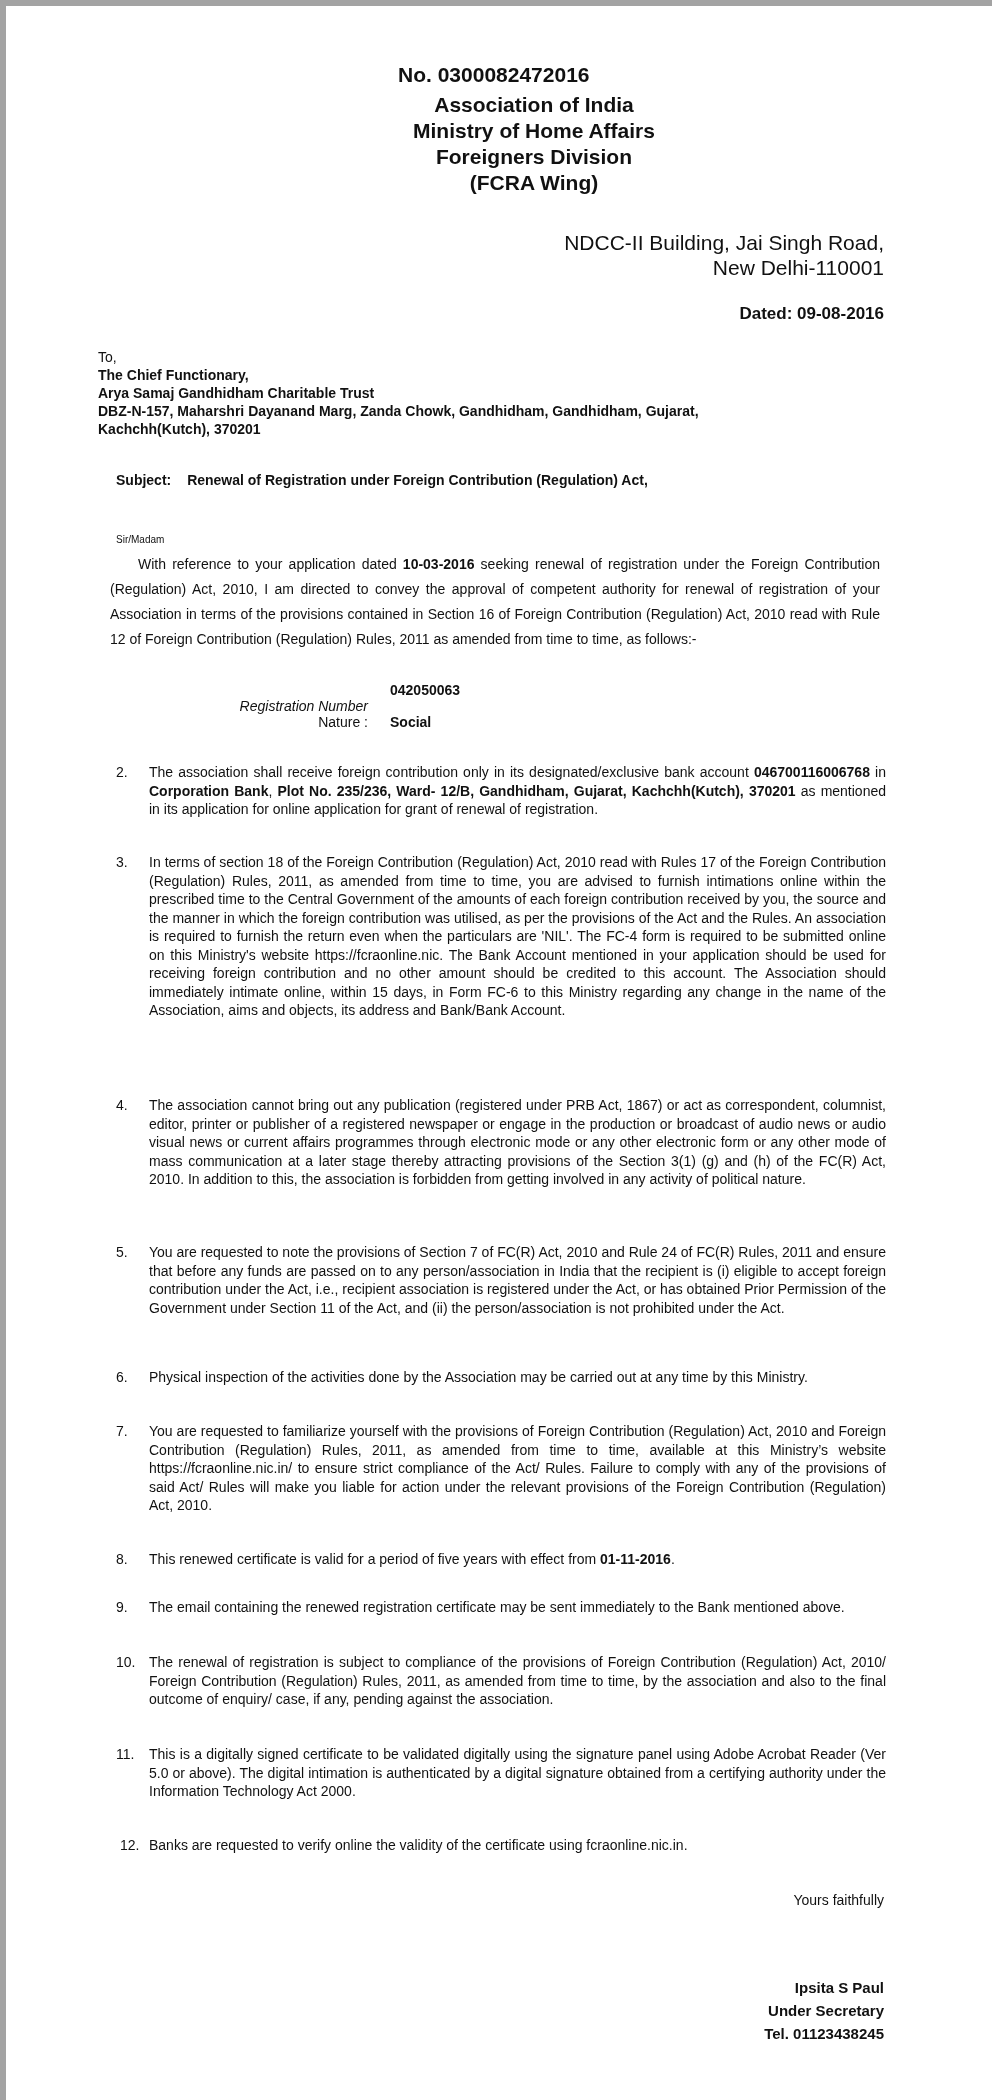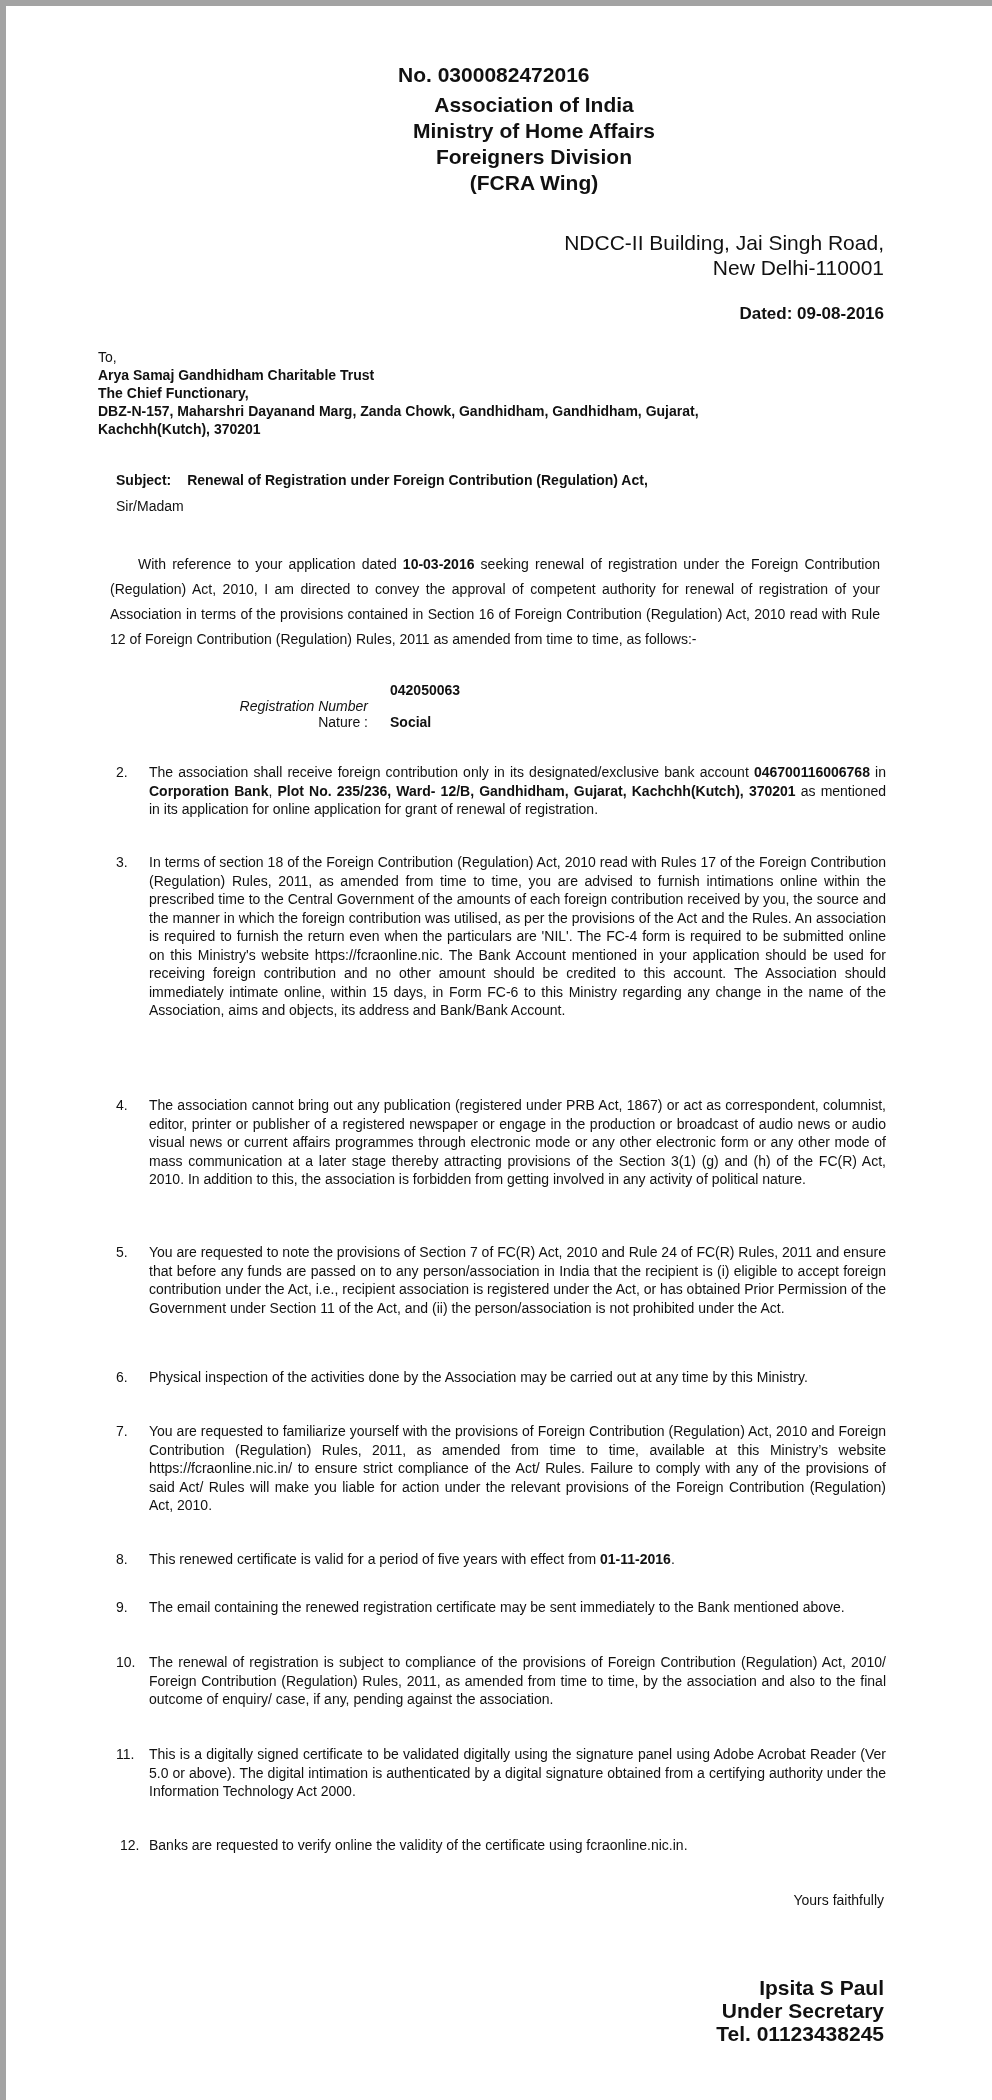--- a/index.html
+++ b/index.html
@@ -12,34 +12,34 @@
   .abs { position: absolute; }
   .hdr { font-weight: bold; font-size: 21px; text-align: center; line-height: 26px; }
   .hdr-no { left: 392px; top: 57px; font-size: 21px; font-weight: bold; }
   .hdr-block { left: 380px; top: 86px; width: 296px; }
   .addr { right: 110px; top: 224px; text-align: right; font-size: 21px; line-height: 25px; }
   .dated { right: 110px; top: 298px; font-size: 17px; font-weight: bold; }
   .to { left: 92px; top: 342px; font-size: 14px; line-height: 18px; width: 780px; }
   .to .b { font-weight: bold; }
   .subject { left: 110px; top: 466px; font-size: 14px; font-weight: bold; }
   .subject .lbl { margin-right: 12px; }
-  .salute { left: 110px; top: 492px; font-size: 14px; }
+  .salute { left: 110px; top: 528px; font-size: 10px; }
   .para {
     left: 104px; top: 546px; width: 770px; font-size: 14px; line-height: 25px;
     text-align: justify; text-indent: 28px;
   }
   .reg { font-size: 14px; }
   .reg .lbl { position: absolute; text-align: right; width: 200px; }
   .reg .val { position: absolute; font-weight: bold; }
   .item { position: absolute; left: 110px; width: 770px; font-size: 14px; line-height: 18.5px; }
   .item .num { position: absolute; left: 0; top: 0; }
   .item .txt { margin-left: 33px; text-align: justify; }
   .item b { font-weight: bold; }
   .yours { right: 110px; top: 1886px; font-size: 14px; }
-  .sig { right: 110px; top: 1970px; text-align: right; font-size: 21px; font-weight: bold; line-height: 23px; }
+  .sig { right: 110px; top: 1970px; text-align: right; font-size: 15px; font-weight: bold; line-height: 23px; }
 </style>
 </head>
 <body>
 
 <div class="page">
 
   <div class="abs hdr-no">No. 0300082472016</div>
   <div class="abs hdr hdr-block">
     <div>Association of India</div>
     <div>Ministry of Home Affairs</div>
@@ -49,22 +49,22 @@
 
   <div class="abs addr">
     <div>NDCC-II Building, Jai Singh Road,</div>
     <div>New Delhi-110001</div>
   </div>
 
   <div class="abs dated">Dated: 09-08-2016</div>
 
   <div class="abs to">
     <div>To,</div>
+    <div class="b">The Chief Functionary,</div>
     <div class="b">Arya Samaj Gandhidham Charitable Trust</div>
-    <div class="b">The Chief Functionary,</div>
     <div class="b">DBZ-N-157, Maharshri Dayanand Marg, Zanda Chowk, Gandhidham, Gandhidham, Gujarat,</div>
     <div class="b">Kachchh(Kutch), 370201</div>
   </div>
 
   <div class="abs subject">
     <span class="lbl">Subject:</span>
     <span>Renewal of Registration under Foreign Contribution (Regulation) Act,</span>
   </div>
 
   <div class="abs salute">Sir/Madam</div>

